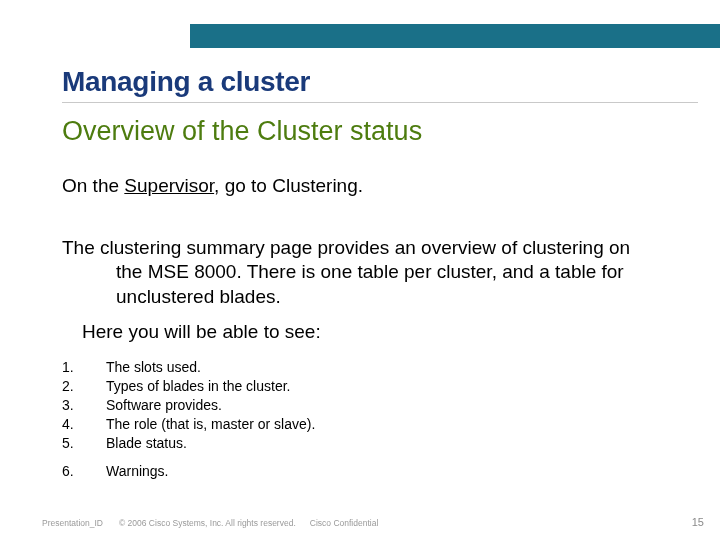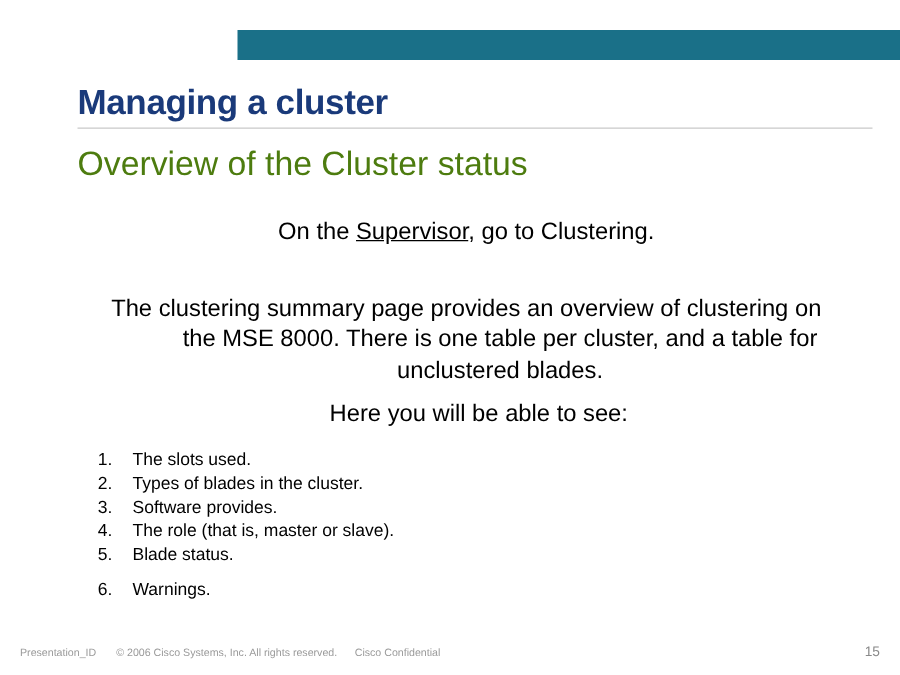--- a/index.html
+++ b/index.html
@@ -1,33 +1,33 @@
 <!DOCTYPE html>
 <html><head>
 <meta charset="utf-8">
 <style>
-  * { margin: 0; padding: 0; box-sizing: border-box; text-align: center; }
+  * { margin: 0; padding: 0; box-sizing: border-box; }
   html, body { width: 720px; height: 540px; background: #fff; font-family: Arial, Helvetica, sans-serif; overflow: hidden; }
   .slide { position: relative; width: 720px; height: 540px; }
   .top-bar { position: absolute; top: 24px; left: 190px; right: 0; height: 24px; background: #1a7088; }
   .title { position: absolute; top: 66px; left: 62px; font-size: 28px; font-weight: bold; color: #1a3a7a; letter-spacing: -0.3px; }
   .title-underline { position: absolute; top: 102px; left: 62px; right: 22px; height: 1px; background: #c9c9c9; }
   .subtitle { position: absolute; top: 116px; left: 62px; font-size: 27px; color: #4d7c0f; }
   .body-text { position: absolute; left: 62px; right: 36px; font-size: 19px; color: #000; line-height: 1.28; }
   .line1 { top: 174px; }
   .line1 .link { text-decoration: underline; color: #000; }
   .para2 { top: 236px; }
   .para2 .indent { display: block; padding-left: 54px; }
   .para3 { top: 320px; margin-left: 20px; }
   .list { position: absolute; top: 358px; left: 62px; font-size: 14px; color: #000; line-height: 1.35; }
   .list .row { display: flex; }
   .list .num { width: 44px; }
   .list .sep { height: 10px; }
   .footer { position: absolute; bottom: 12px; left: 16px; right: 16px; display: flex; align-items: baseline; font-size: 8.5px; color: #9a9a9a; }
-  .footer .pid { margin-right: 16px; }
+  .footer .pid { margin-right: 16px; margin-left: 26px; }
   .footer .copy { margin-right: 14px; }
   .footer .conf { }
   .footer .pagenum { margin-left: auto; color: #8a8a8a; font-size: 11px; }
 </style>
 </head>
 <body>
 
 <div class="slide">
   <div class="top-bar"></div>
 

